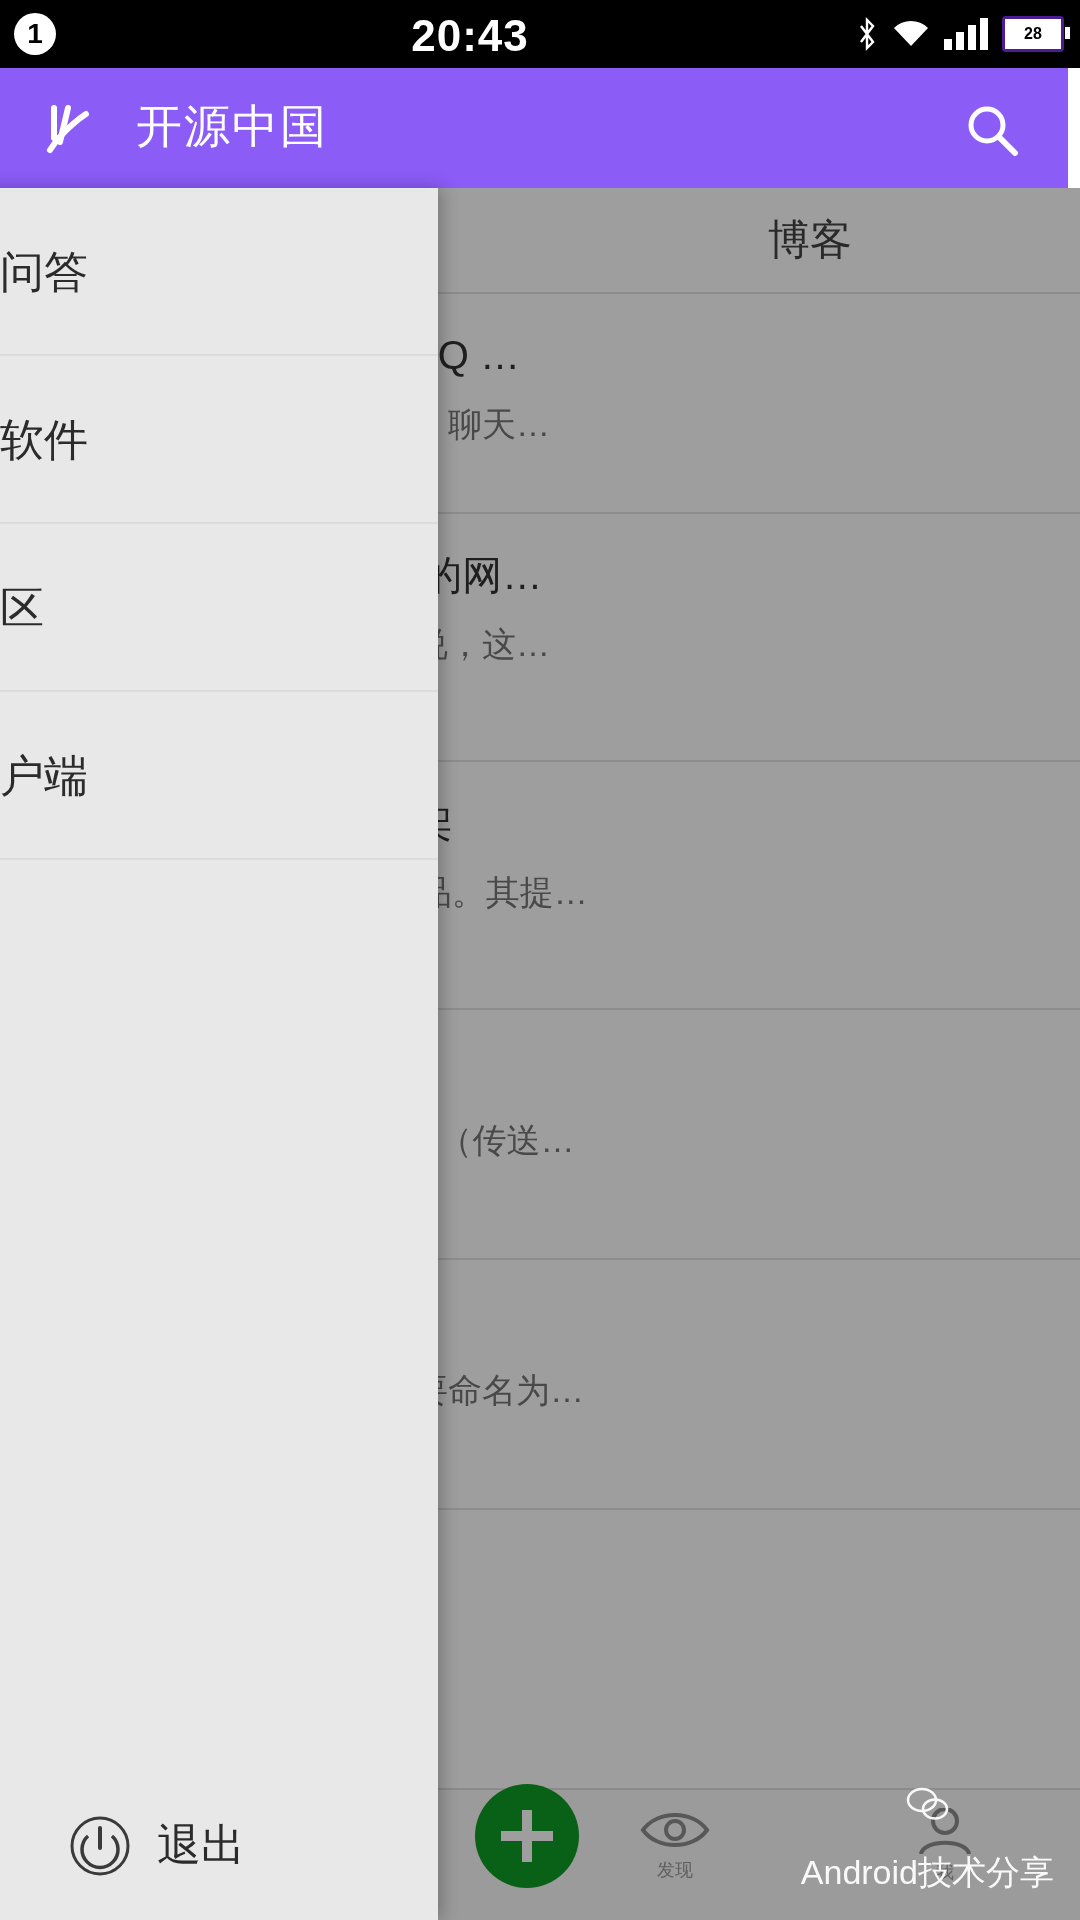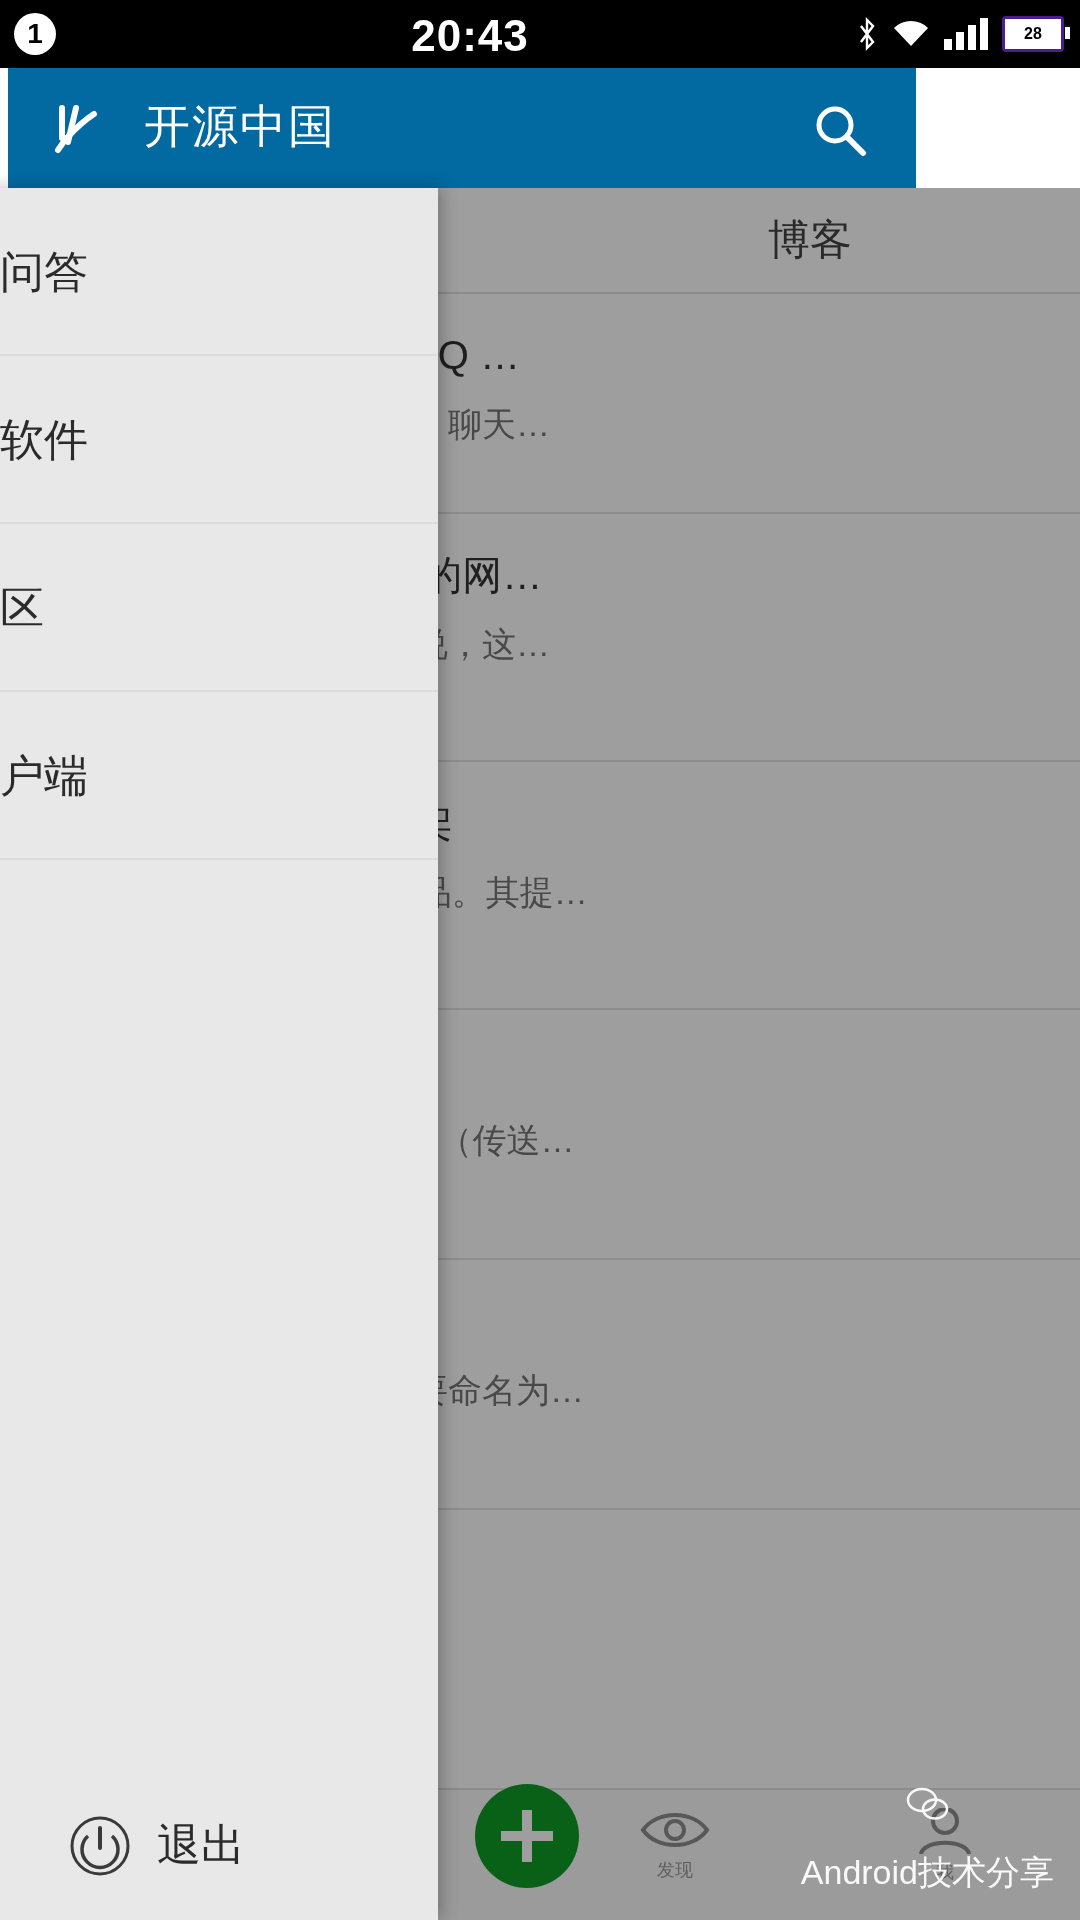--- a/index.html
+++ b/index.html
@@ -86,24 +86,24 @@
     background: #ffffff;
   }
   .sb-batt-text {
     position: relative;
     z-index: 2;
   }
 
   
   .appbar {
     position: absolute;
-    top: 68px; left: 8px;
-    width: 908px;
+    top: 68px; left: 0;
+    width: 1068px;
     height: 120px;
-    background: #0369a1;
+    background: #8b5cf6;
   }
   .appbar-logo {
     position: absolute;
     left: 42px; top: 30px;
     width: 62px; height: 62px;
   }
   .appbar-title {
     position: absolute;
     left: 136px; top: 28px;
     font-size: 46px;

